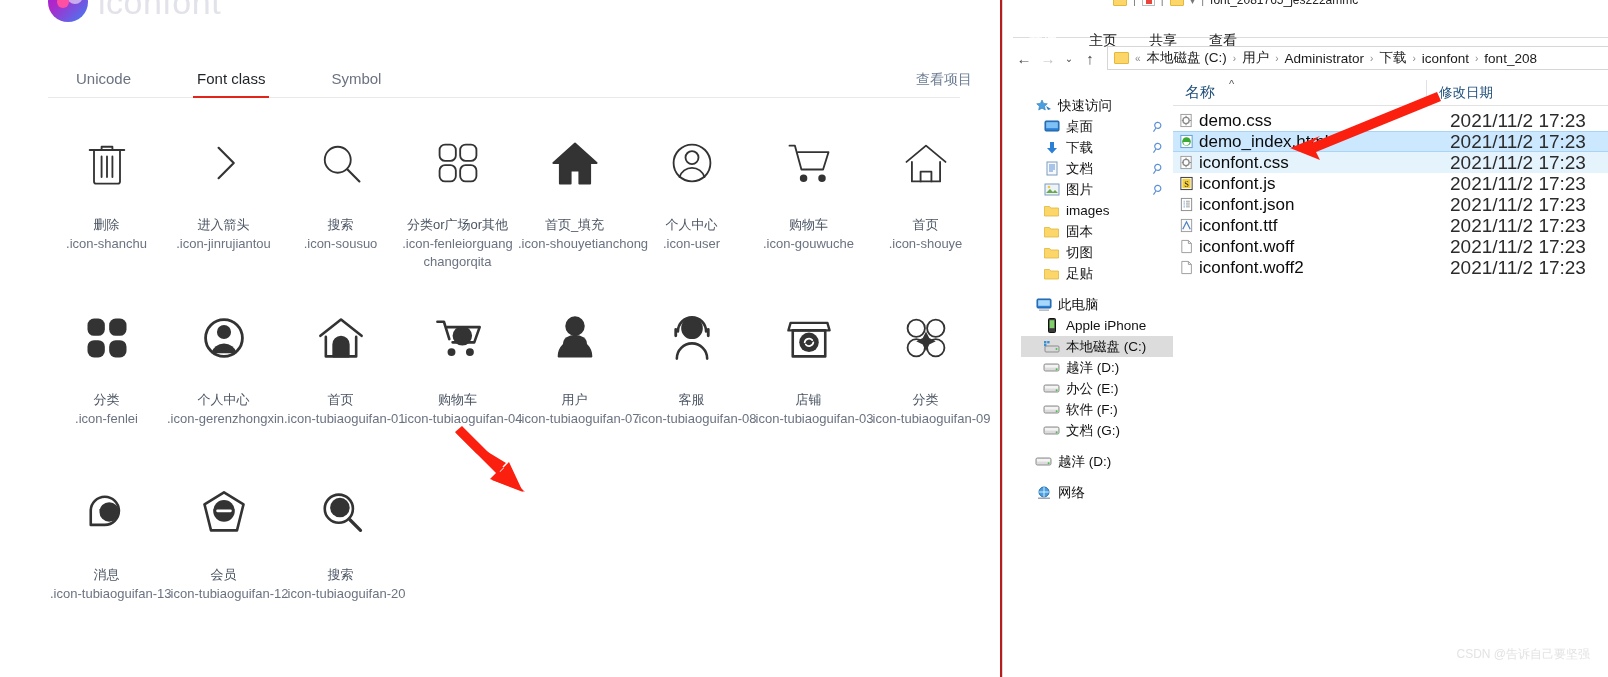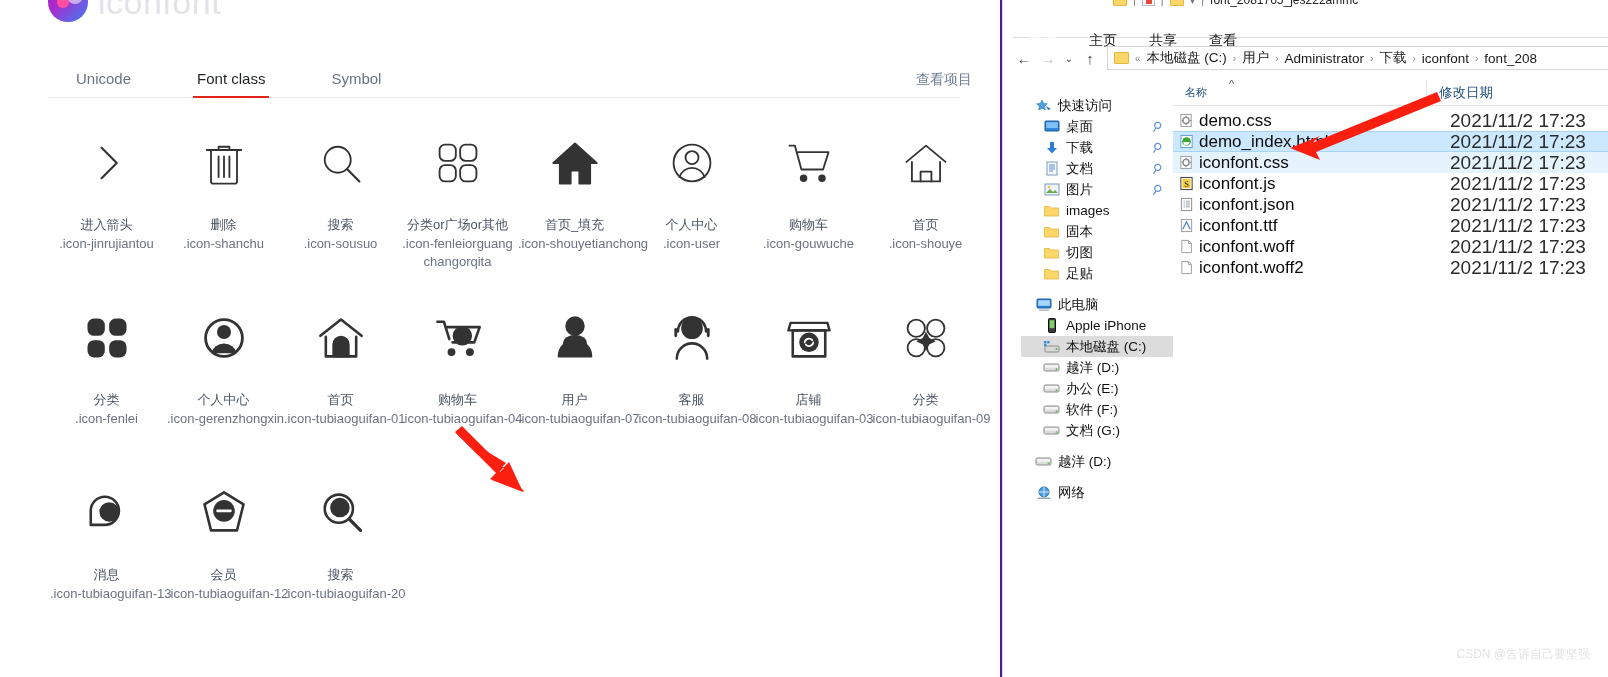--- a/index.html
+++ b/index.html
@@ -2,21 +2,21 @@
 <html><head>
 <meta charset="utf-8">
 <style>
   * { box-sizing: border-box; margin: 0; padding: 0; }
   html, body {
     width: 1608px; height: 677px;
     background: #ffffff;
     font-family: "Liberation Sans", "DejaVu Sans", sans-serif;
     overflow: hidden;
   }
-  #root { position: relative; width: 1608px; height: 677px; background:#4c1d95;border-radius:18px; }
+  #root { position: relative; width: 1608px; height: 677px; background:#b91c1c;border-radius:18px; }
 
   
   #iconfont-page {
     position: absolute; left: 0; top: 0; width: 1000px; height: 677px;
     background: #ffffff; overflow: hidden;
   }
   .brand {
     position: absolute; left: 48px; top: -18px;
     display: flex; align-items: center; gap: 10px;
   }
@@ -147,21 +147,21 @@
     width: 15px; height: 12px; background: #fcd669; border:1px solid #e2b93b;
     border-radius: 1px; flex:none;
   }
   .crumb { font-size: 13.5px; color: #1a1a1a; }
   .crumb-chev { font-size: 10px; color: #8a8a8a; }
 
   .colhdr {
     position: absolute; left: 170px; top: 80px; width: 436px; height: 26px;
     border-bottom: 1px solid #e2e2e2; display: flex; align-items: center;
   }
-  .colhdr .c-name { width: 253px; padding-left: 12px; font-size: 11px; color: #1f4e79; }
+  .colhdr .c-name { width: 253px; padding-left: 12px; font-size: 15px; color: #1f4e79; }
   .colhdr .c-date { padding-left: 12px; font-size: 13.5px; color: #1f4e79; border-left:1px solid #e2e2e2; height:100%; display:flex; align-items:center;}
   .sortcaret {
     position:absolute; left: 226px; top: 78px; font-size: 11px; color:#555;
   }
 
   .filelist { position: absolute; left: 170px; top: 110px; width: 436px; }
   .filerow {
     height: 21px; display: flex; align-items: center; cursor: default;
   }
   .filerow.selected { background: #cce8ff; border-top:1px solid #a8d4f5; border-bottom:1px solid #a8d4f5; }
@@ -206,37 +206,37 @@
       <div class="tab">Unicode</div>
       <div class="tab active">Font class</div>
       <div class="tab">Symbol</div>
       <div class="view-project">查看项目</div>
     </div>
 
     <div class="icon-grid" id="icon-grid">
         <div class="icon-cell">
           <div class="glyph">
             <svg width="52" height="52" viewBox="0 0 48 48" fill="none" stroke="#333" stroke-width="1.7" stroke-linecap="round" stroke-linejoin="round">
-              <path d="M19 10 L33 24 L19 38" stroke-width="2"></path>
-            </svg>
-          </div>
-          <div class="cell-name">进入箭头</div>
-          <div class="cell-class nowrap">.icon-jinrujiantou</div>
-        </div>
-        <div class="icon-cell">
-          <div class="glyph">
-            <svg width="52" height="52" viewBox="0 0 48 48" fill="none" stroke="#333" stroke-width="1.7" stroke-linecap="round" stroke-linejoin="round">
               <path d="M8 12h32"></path>
               <path d="M19 9h10v3H19z"></path>
               <path d="M12 12v29a2 2 0 002 2h20a2 2 0 002-2V12"></path>
               <path d="M19 18v19M24 18v19M29 18v19"></path>
             </svg>
           </div>
           <div class="cell-name">删除</div>
           <div class="cell-class nowrap">.icon-shanchu</div>
+        </div>
+        <div class="icon-cell">
+          <div class="glyph">
+            <svg width="52" height="52" viewBox="0 0 48 48" fill="none" stroke="#333" stroke-width="1.7" stroke-linecap="round" stroke-linejoin="round">
+              <path d="M19 10 L33 24 L19 38" stroke-width="2"></path>
+            </svg>
+          </div>
+          <div class="cell-name">进入箭头</div>
+          <div class="cell-class nowrap">.icon-jinrujiantou</div>
         </div>
         <div class="icon-cell">
           <div class="glyph">
             <svg width="52" height="52" viewBox="0 0 48 48" fill="none" stroke="#333" stroke-width="1.7" stroke-linecap="round" stroke-linejoin="round">
               <circle cx="21" cy="21" r="12"></circle>
               <path d="M30 30 L41 41" stroke-width="2"></path>
             </svg>
           </div>
           <div class="cell-name">搜索</div>
           <div class="cell-class nowrap">.icon-sousuo</div>

